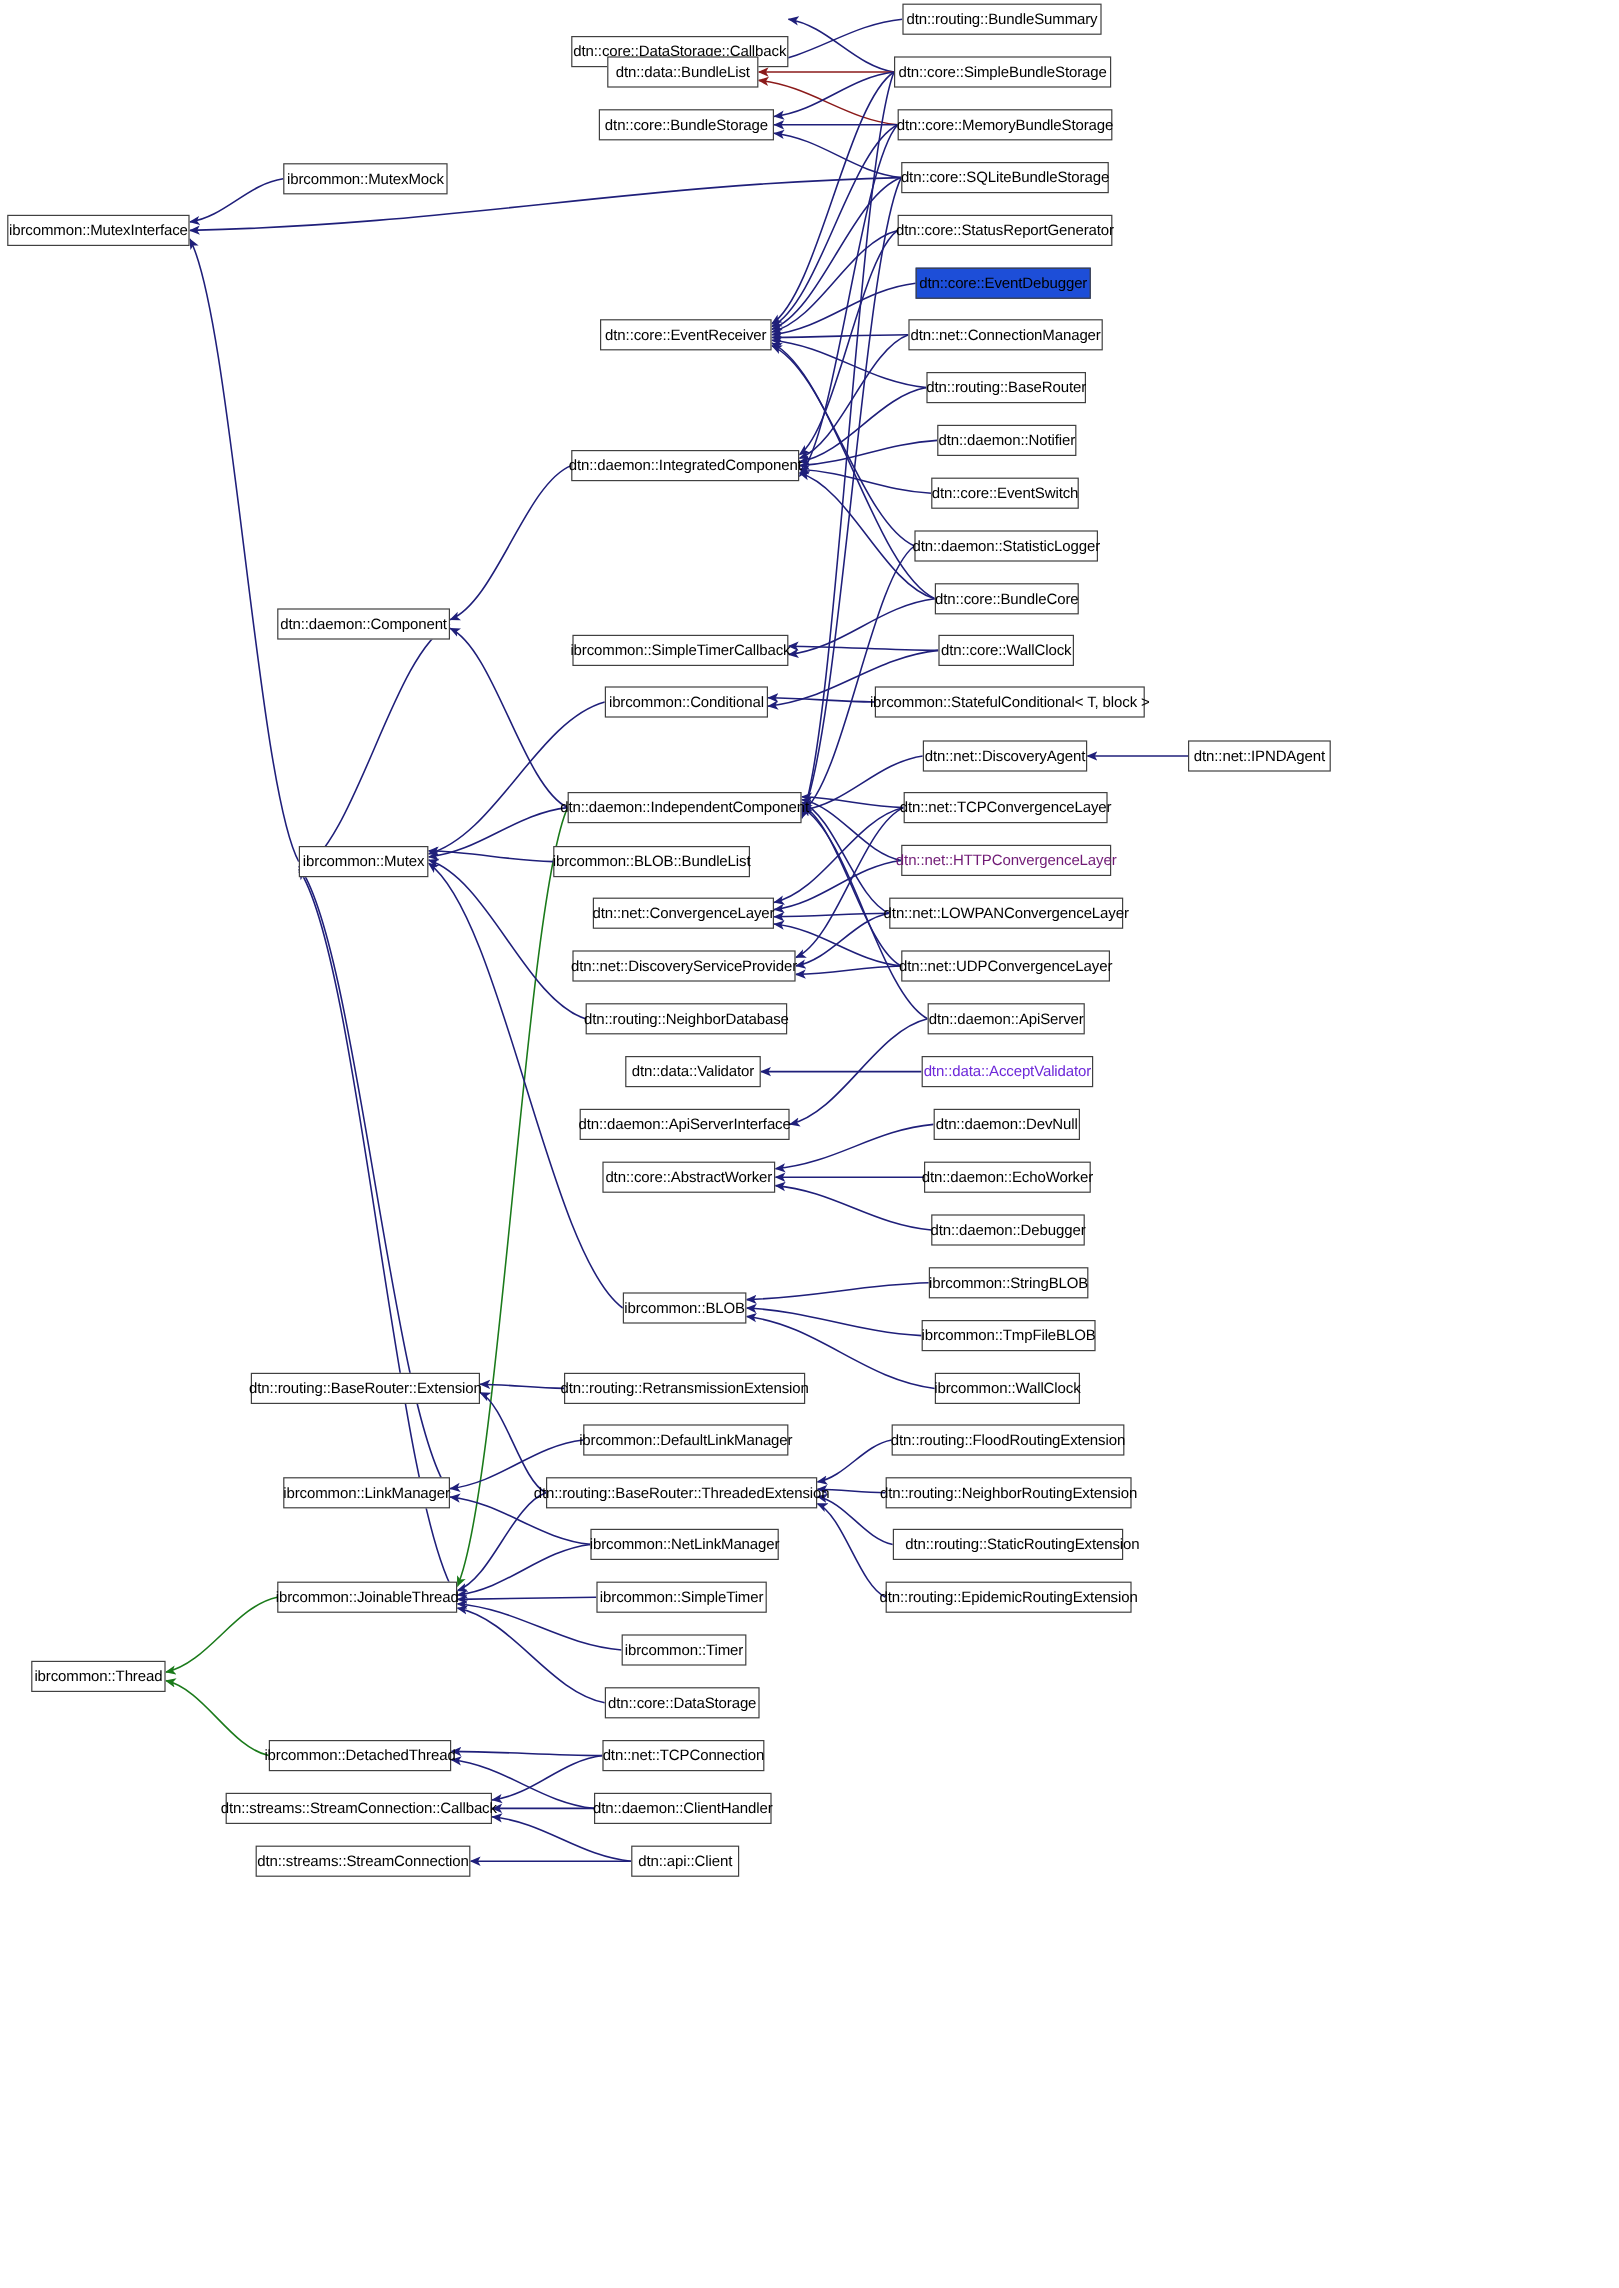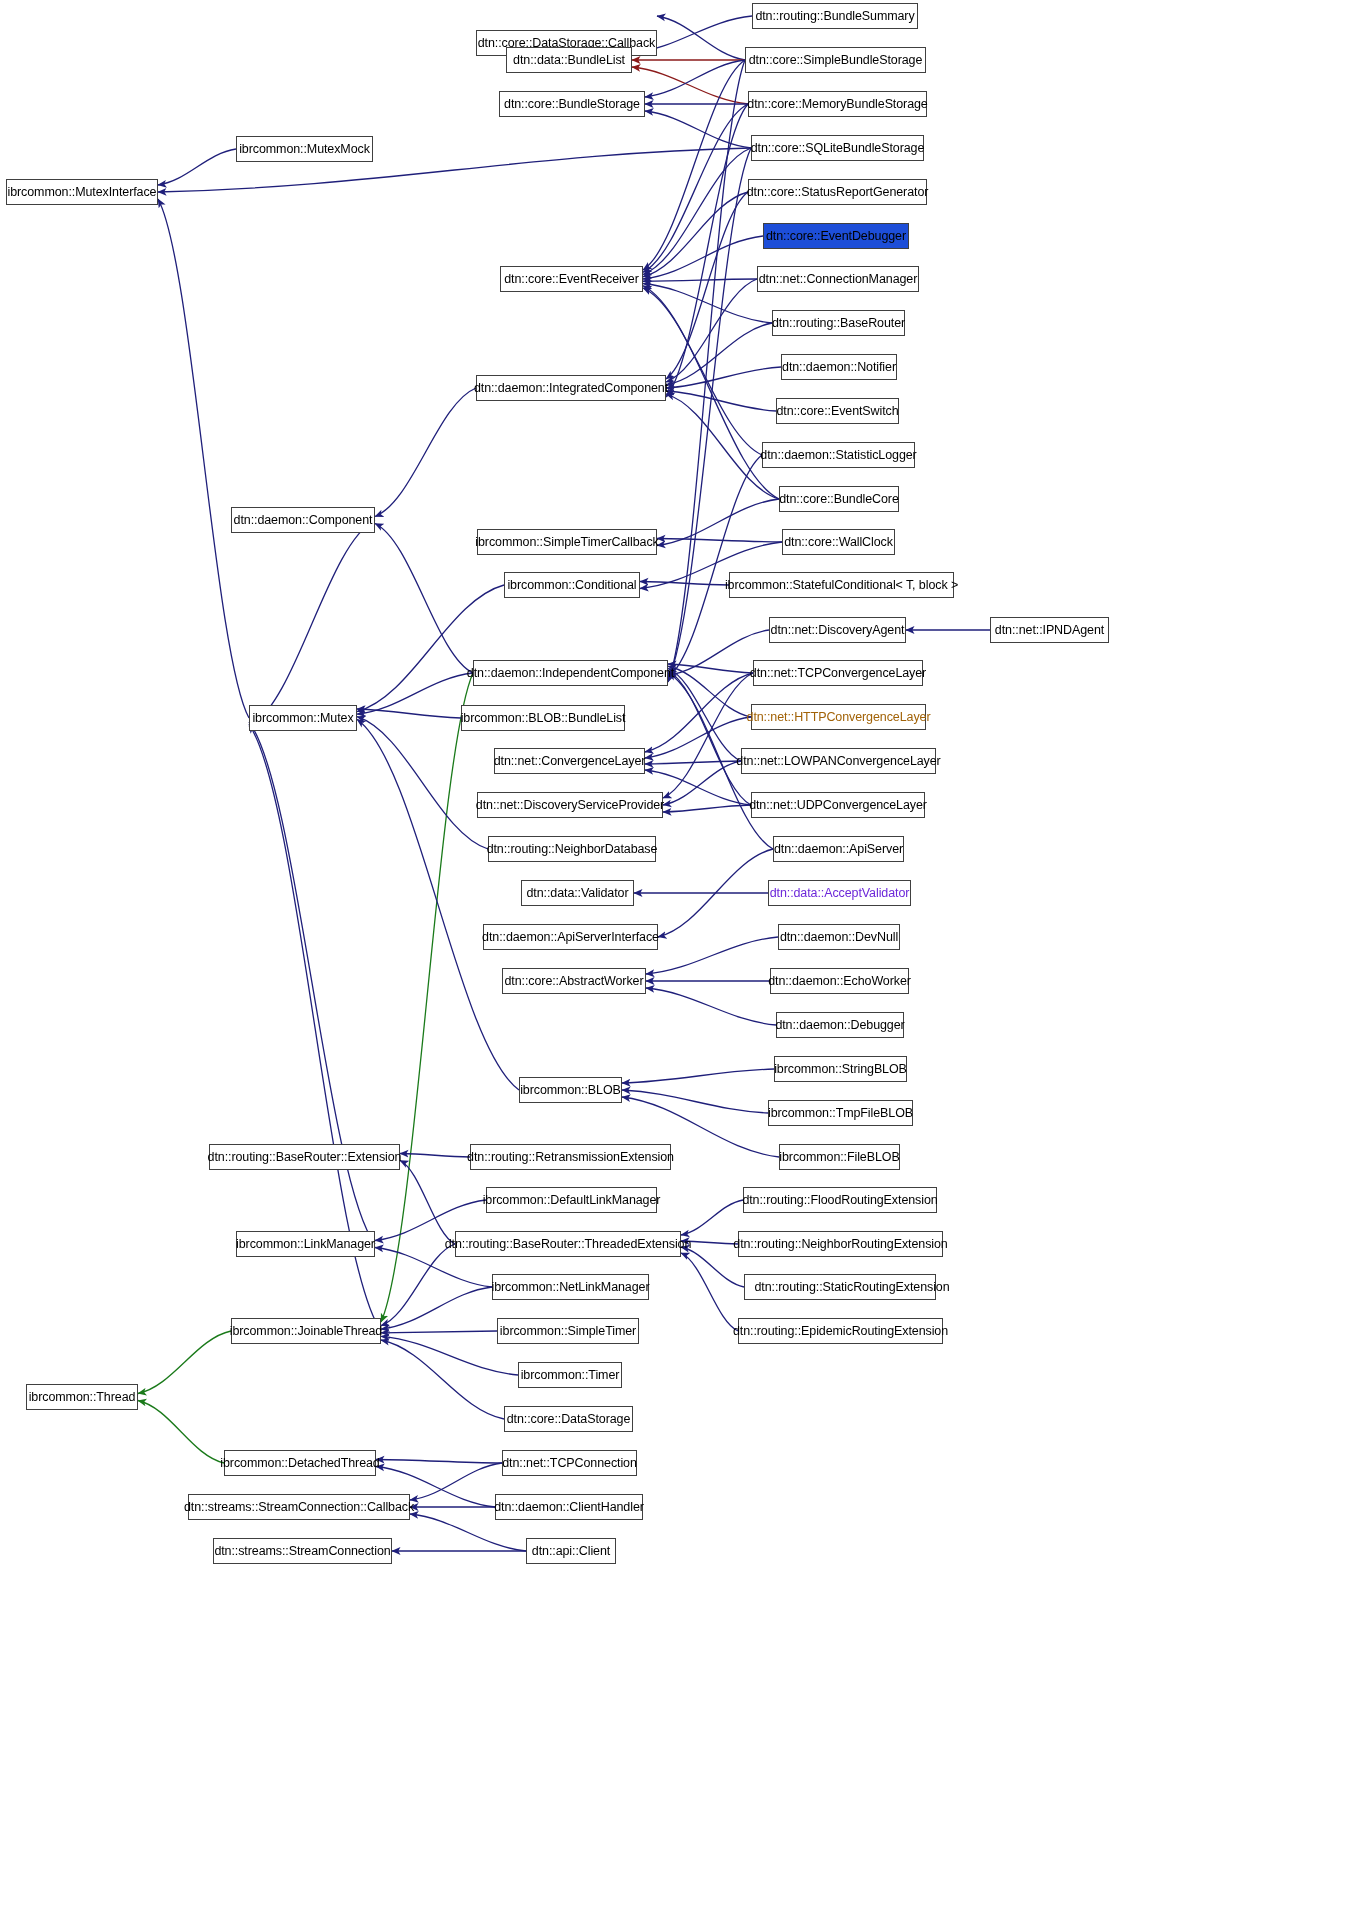--- a/index.html
+++ b/index.html
@@ -230,21 +230,21 @@
       </div>
       <div class="node" style="left: 753px; top: 660px; width: 170px; height: 26px; border-color: rgb(64, 64, 64); background: rgb(255, 255, 255); color: rgb(0, 0, 0);">
         <span>dtn::net::TCPConvergenceLayer</span>
       </div>
       <div class="node" style="left: 249px; top: 705px; width: 108px; height: 26px; border-color: rgb(64, 64, 64); background: rgb(255, 255, 255); color: rgb(0, 0, 0);">
         <span>ibrcommon::Mutex</span>
       </div>
       <div class="node" style="left: 461px; top: 705px; width: 164px; height: 26px; border-color: rgb(64, 64, 64); background: rgb(255, 255, 255); color: rgb(0, 0, 0);">
         <span>ibrcommon::BLOB::BundleList</span>
       </div>
-      <div class="node" style="left: 751px; top: 704px; width: 175px; height: 26px; border-color: rgb(64, 64, 64); background: rgb(255, 255, 255); color: #a16207;">
+      <div class="node" style="left: 751px; top: 704px; width: 175px; height: 26px; border-color: rgb(64, 64, 64); background: rgb(255, 255, 255); color: #701a75;">
         <span>dtn::net::HTTPConvergenceLayer</span>
       </div>
       <div class="node" style="left: 494px; top: 748px; width: 151px; height: 26px; border-color: rgb(64, 64, 64); background: rgb(255, 255, 255); color: rgb(0, 0, 0);">
         <span>dtn::net::ConvergenceLayer</span>
       </div>
       <div class="node" style="left: 741px; top: 748px; width: 195px; height: 26px; border-color: rgb(64, 64, 64); background: rgb(255, 255, 255); color: rgb(0, 0, 0);">
         <span>dtn::net::LOWPANConvergenceLayer</span>
       </div>
       <div class="node" style="left: 477px; top: 792px; width: 186px; height: 26px; border-color: rgb(64, 64, 64); background: rgb(255, 255, 255); color: rgb(0, 0, 0);">
         <span>dtn::net::DiscoveryServiceProvider</span>
@@ -282,21 +282,21 @@
       <div class="node" style="left: 774px; top: 1056px; width: 133px; height: 26px; border-color: rgb(64, 64, 64); background: rgb(255, 255, 255); color: rgb(0, 0, 0);">
         <span>ibrcommon::StringBLOB</span>
       </div>
       <div class="node" style="left: 519px; top: 1077px; width: 103px; height: 26px; border-color: rgb(64, 64, 64); background: rgb(255, 255, 255); color: rgb(0, 0, 0);">
         <span>ibrcommon::BLOB</span>
       </div>
       <div class="node" style="left: 768px; top: 1100px; width: 145px; height: 26px; border-color: rgb(64, 64, 64); background: rgb(255, 255, 255); color: rgb(0, 0, 0);">
         <span>ibrcommon::TmpFileBLOB</span>
       </div>
       <div class="node" style="left: 779px; top: 1144px; width: 121px; height: 26px; border-color: rgb(64, 64, 64); background: rgb(255, 255, 255); color: rgb(0, 0, 0);">
-        <span>ibrcommon::FileBLOB</span>
+        <span>ibrcommon::WallClock</span>
       </div>
       <div class="node" style="left: 209px; top: 1144px; width: 191px; height: 26px; border-color: rgb(64, 64, 64); background: rgb(255, 255, 255); color: rgb(0, 0, 0);">
         <span>dtn::routing::BaseRouter::Extension</span>
       </div>
       <div class="node" style="left: 470px; top: 1144px; width: 201px; height: 26px; border-color: rgb(64, 64, 64); background: rgb(255, 255, 255); color: rgb(0, 0, 0);">
         <span>dtn::routing::RetransmissionExtension</span>
       </div>
       <div class="node" style="left: 486px; top: 1187px; width: 171px; height: 26px; border-color: rgb(64, 64, 64); background: rgb(255, 255, 255); color: rgb(0, 0, 0);">
         <span>ibrcommon::DefaultLinkManager</span>
       </div>

